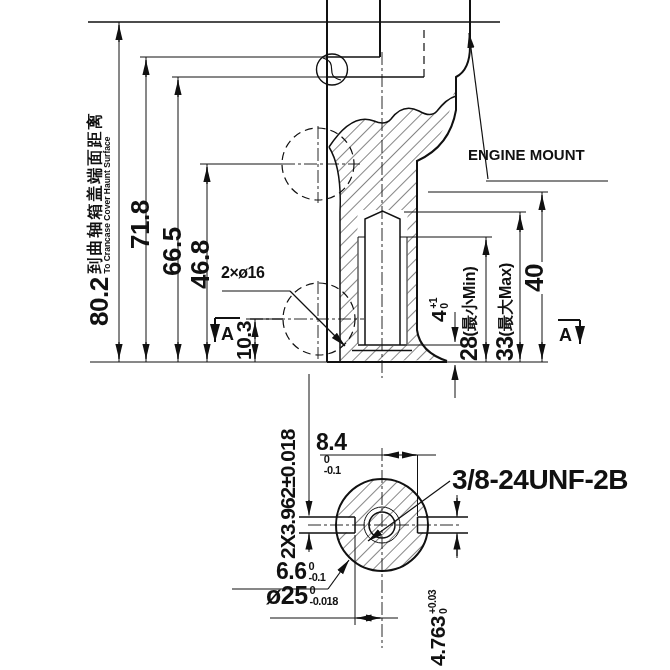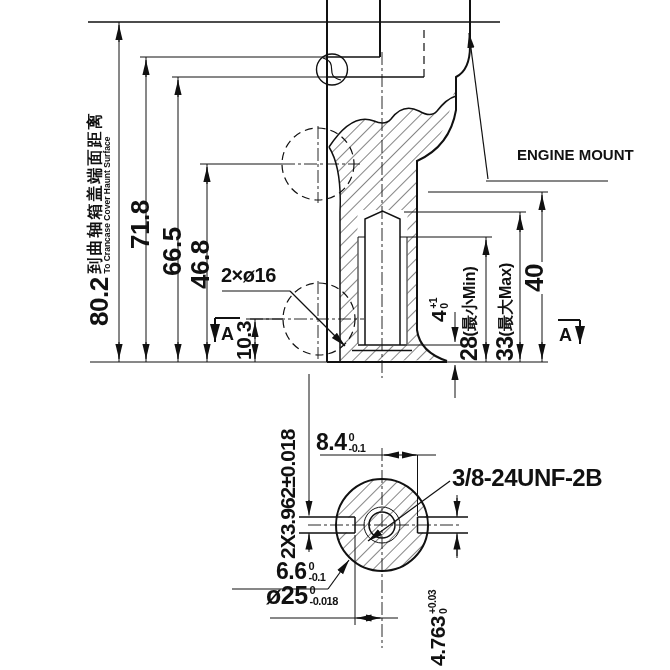--- a/index.html
+++ b/index.html
@@ -170,23 +170,23 @@
       <span class="zh">到曲轴箱盖端面距离</span>
       <span class="en">To Crancase Cover Haunt Surface</span>
     </span>
   </div>
 
   <div class="lbl rot" style="left:127px;top:249px;font-size:26px;">71.8</div>
   <div class="lbl rot" style="left:159px;top:276px;font-size:26px;">66.5</div>
   <div class="lbl rot" style="left:187px;top:289px;font-size:26px;">46.8</div>
   <div class="lbl rot" style="left:233px;top:360px;font-size:21px;">10.3</div>
 
-  <div class="lbl" style="left:221px;top:265px;font-size:20px;">2×ø16</div>
-
-  <div class="lbl" style="left:517px;top:147px;font-size:15px;letter-spacing:0;font-weight:bold;">
+  <div class="lbl" style="left:221px;top:265px;font-size:16px;">2×ø16</div>
+
+  <div class="lbl" style="left:468px;top:147px;font-size:15px;letter-spacing:0;font-weight:bold;">
     <span class="stack2" style="line-height:1.1;">
       <span>ENGINE MOUNT</span>
     </span>
   </div>
 
   <div class="lbl rot" style="left:458px;top:361px;font-size:23px;">
     <span>28</span>
         <span style="font-size:16px;letter-spacing:0;">(最小Min)</span>
   </div>
   <div class="lbl rot" style="left:494px;top:361px;font-size:23px;">
@@ -201,29 +201,29 @@
       <span>+1</span>
       <span>0</span>
     </span>
   </div>
 
   <div class="lbl" style="left:221px;top:325px;font-size:18px;">A</div>
   <div class="lbl" style="left:559px;top:326px;font-size:18px;">A</div>
 
   <div class="lbl rot" style="left:277px;top:559px;font-size:21px;letter-spacing:-1px;">2X3.962±0.018</div>
 
-  <div class="lbl" style="left:316px;top:431px;font-size:23px;">
+  <div class="lbl" style="left:316px;top:431px;font-size:23px;flex-direction:column;">
     <span>8.4</span>
     <span class="tol" style="font-size:11px;font-weight:bold;">
       <span>0</span>
       <span>-0.1</span>
     </span>
   </div>
 
-  <div class="lbl" style="left:452px;top:466px;font-size:24px;">3/8-24UNF-2B</div>
+  <div class="lbl" style="left:452px;top:466px;font-size:28px;">3/8-24UNF-2B</div>
 
   <div class="lbl" style="left:230px;top:583px;font-size:25px;margin-left:36px;">
     <span>ø25</span>
     <span class="tol" style="font-size:11px;font-weight:bold;">
       <span>0</span>
       <span>-0.018</span>
     </span>
   </div>
 
   <div class="lbl" style="left:276px;top:560px;font-size:23px;">

